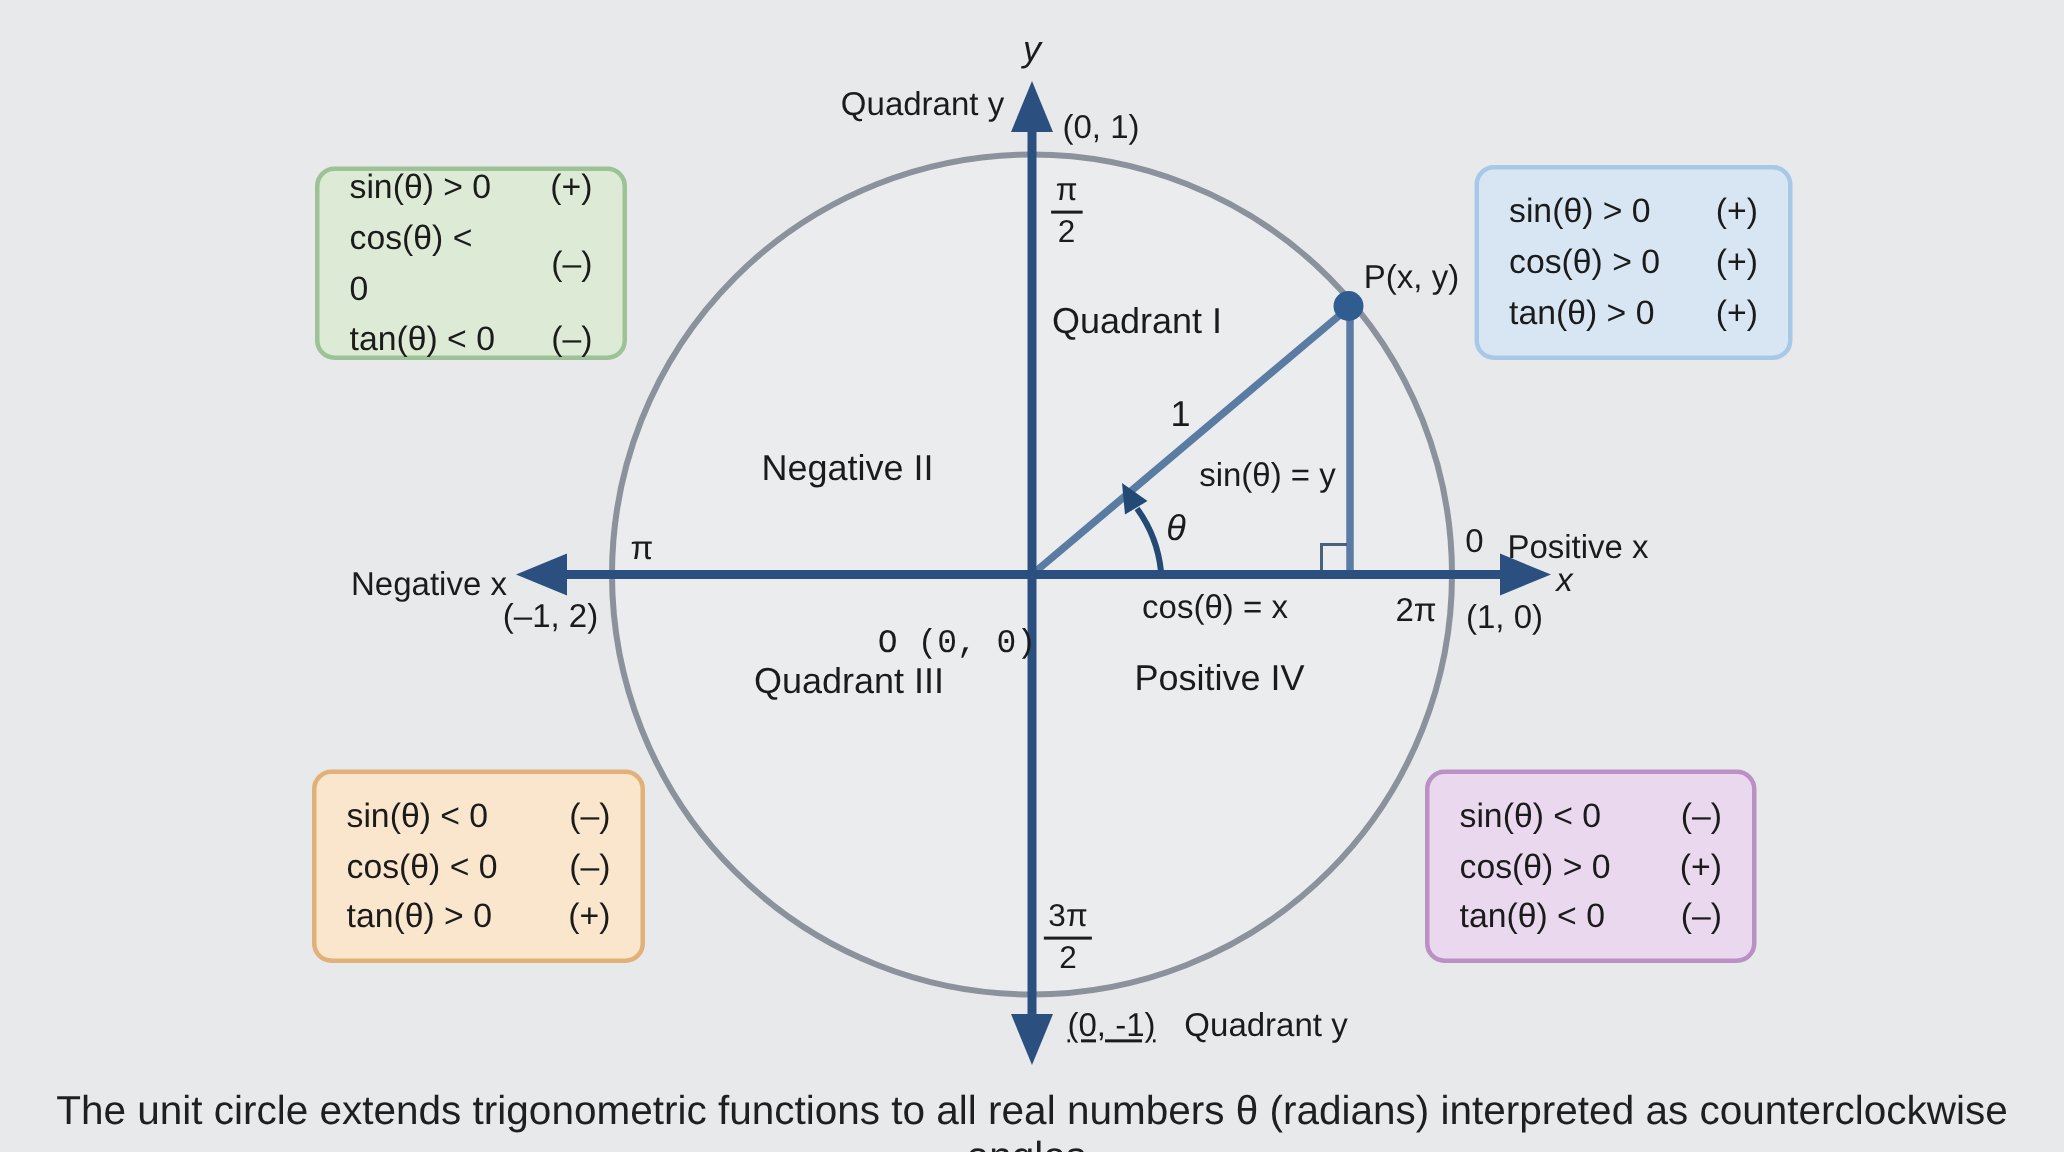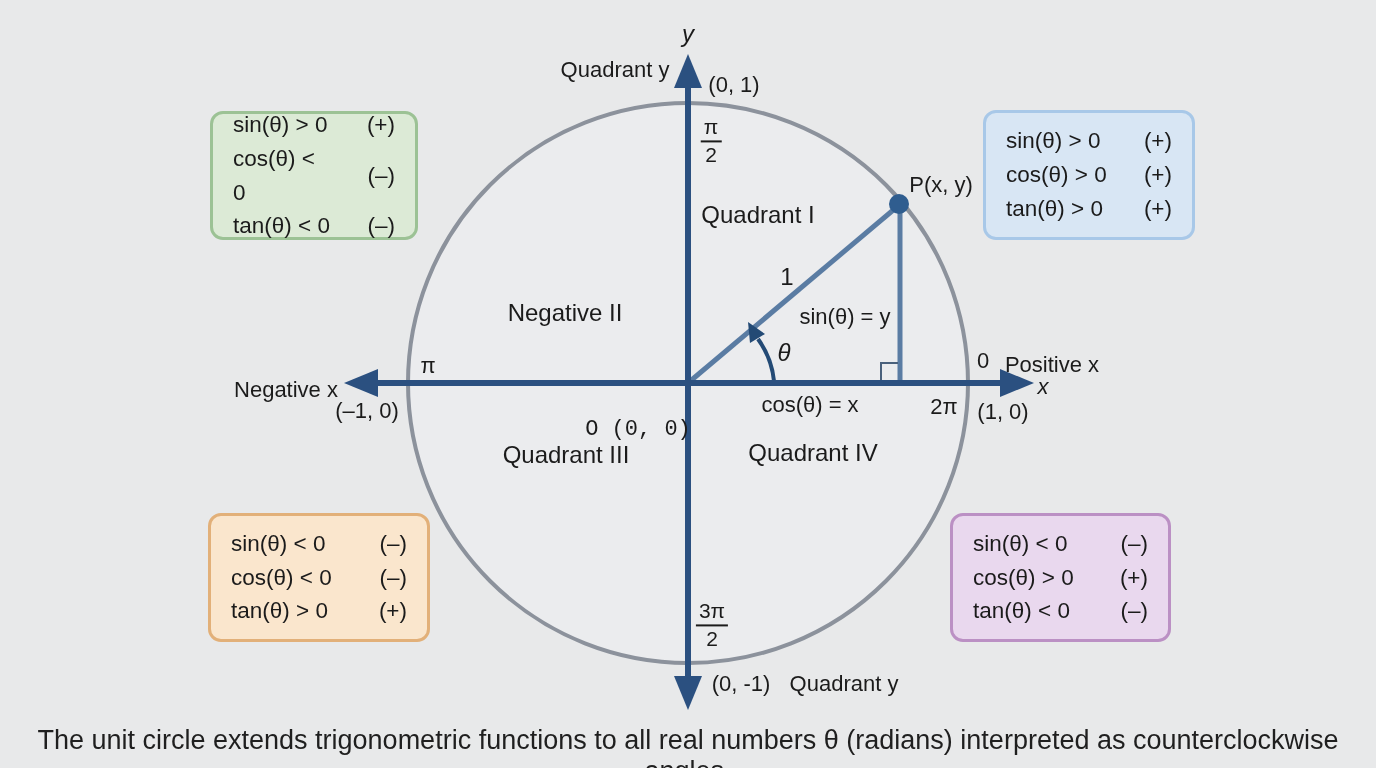--- a/index.html
+++ b/index.html
@@ -81,41 +81,41 @@
   <div class="lbl" style="left:615px;top:70px;">Quadrant y</div>
   <div class="lbl" style="left:734px;top:85px;">(0, 1)</div>
 
   <div class="frac" style="left:711px;top:141px;">
     <span class="num">π</span>
     <span class="den">2</span>
   </div>
 
   <div class="lbl" style="left:286px;top:367px;margin-top:23px;">Negative x</div>
   <div class="lbl" style="left:428px;top:366px;">π</div>
-  <div class="lbl" style="left:367px;top:411px;">(–1, 0)</div>
+  <div class="lbl" style="left:367px;top:411px;">(–1, 2)</div>
 
   <div class="lbl" style="left:638px;top:430px;font-family:Liberation Mono, monospace;">O (0, 0)</div>
 
   <div class="lbl" style="left:983px;top:361px;">0</div>
   <div class="lbl" style="left:944px;top:407px;">2π</div>
   <div class="lbl" style="left:1003px;top:412px;">(1, 0)</div>
   <div class="lbl" style="left:1052px;top:365px;">Positive x</div>
   <div class="lbl italic" style="left:1043px;top:387px;">x</div>
 
   <div class="frac" style="left:712px;top:625px;text-align:right;">
     <span class="num">3π</span>
     <span class="den">2</span>
   </div>
-  <div class="lbl" style="left:741px;top:684px;">(0, -1)</div>
+  <div class="lbl" style="left:741px;top:684px;text-decoration:underline;">(0, -1)</div>
   <div class="lbl" style="left:844px;top:684px;">Quadrant y</div>
 
   <div class="lbl big" style="left:758px;top:215px;">Quadrant I</div>
   <div class="lbl big" style="left:565px;top:313px;">Negative II</div>
   <div class="lbl big" style="left:566px;top:455px;text-align:right;">Quadrant III</div>
-  <div class="lbl big" style="left:813px;top:453px;">Quadrant IV</div>
+  <div class="lbl big" style="left:813px;top:453px;">Positive IV</div>
 
   <div class="lbl" style="left:941px;top:185px;">P(x, y)</div>
   <div class="lbl big" style="left:787px;top:277px;">1</div>
   <div class="lbl big italic" style="left:784px;top:353px;">θ</div>
   <div class="lbl" style="left:845px;top:317px;">sin(θ) = y</div>
   <div class="lbl" style="left:810px;top:405px;">cos(θ) = x</div>
 
   <div class="signbox box-green" style="left:210px;top:111px;width:208px;height:129px;">
     <div class="signrow">
       <span>sin(θ) &gt; 0</span>

